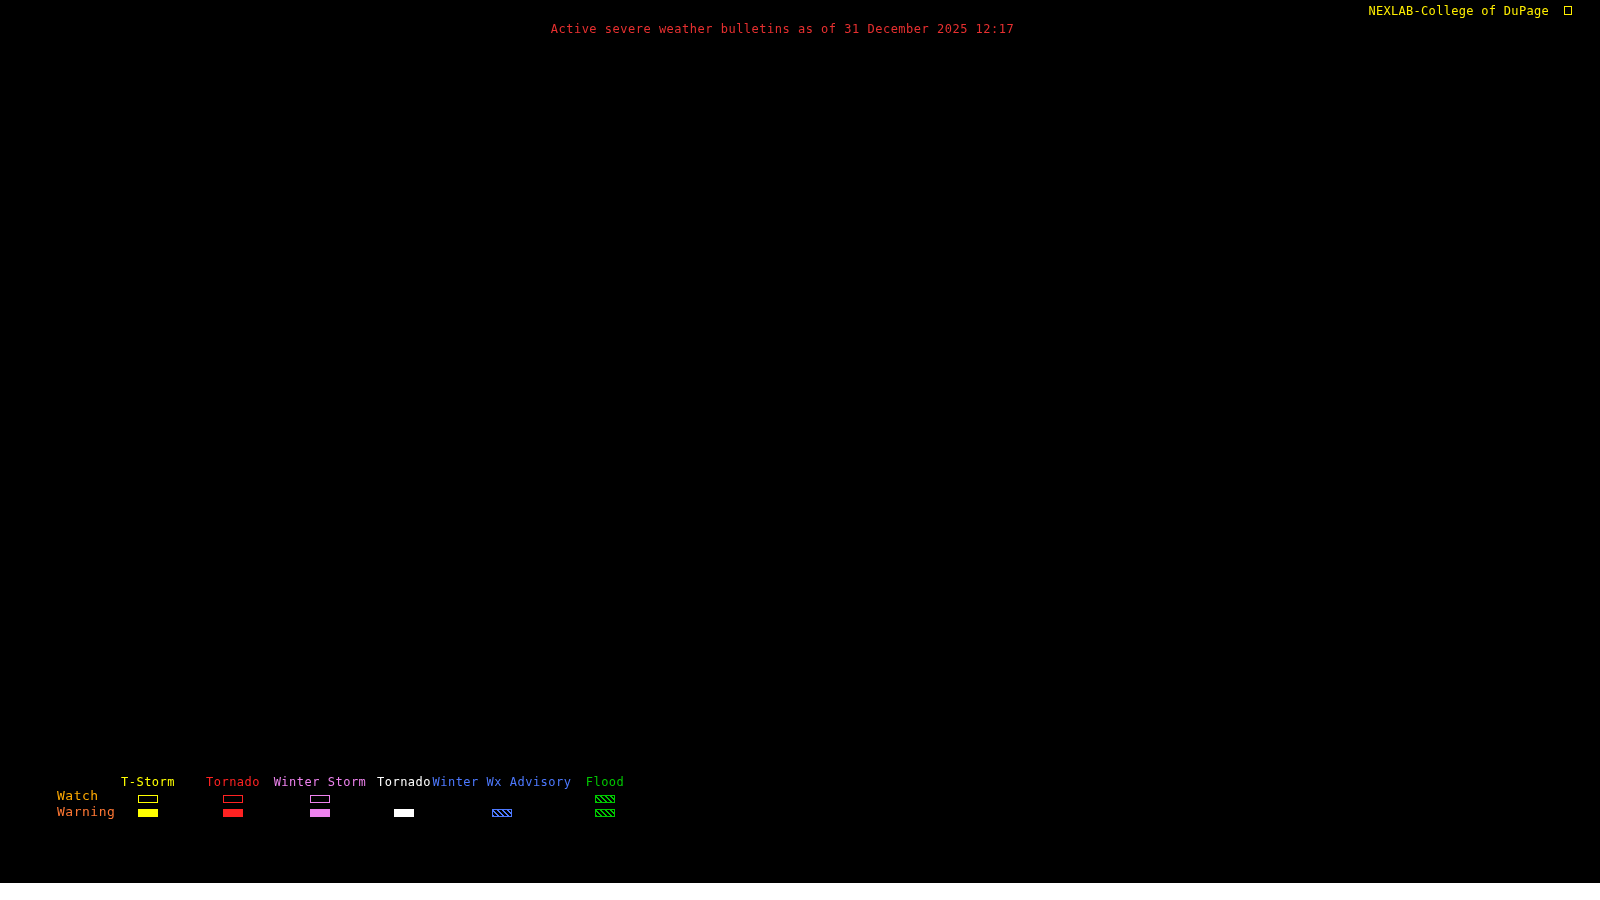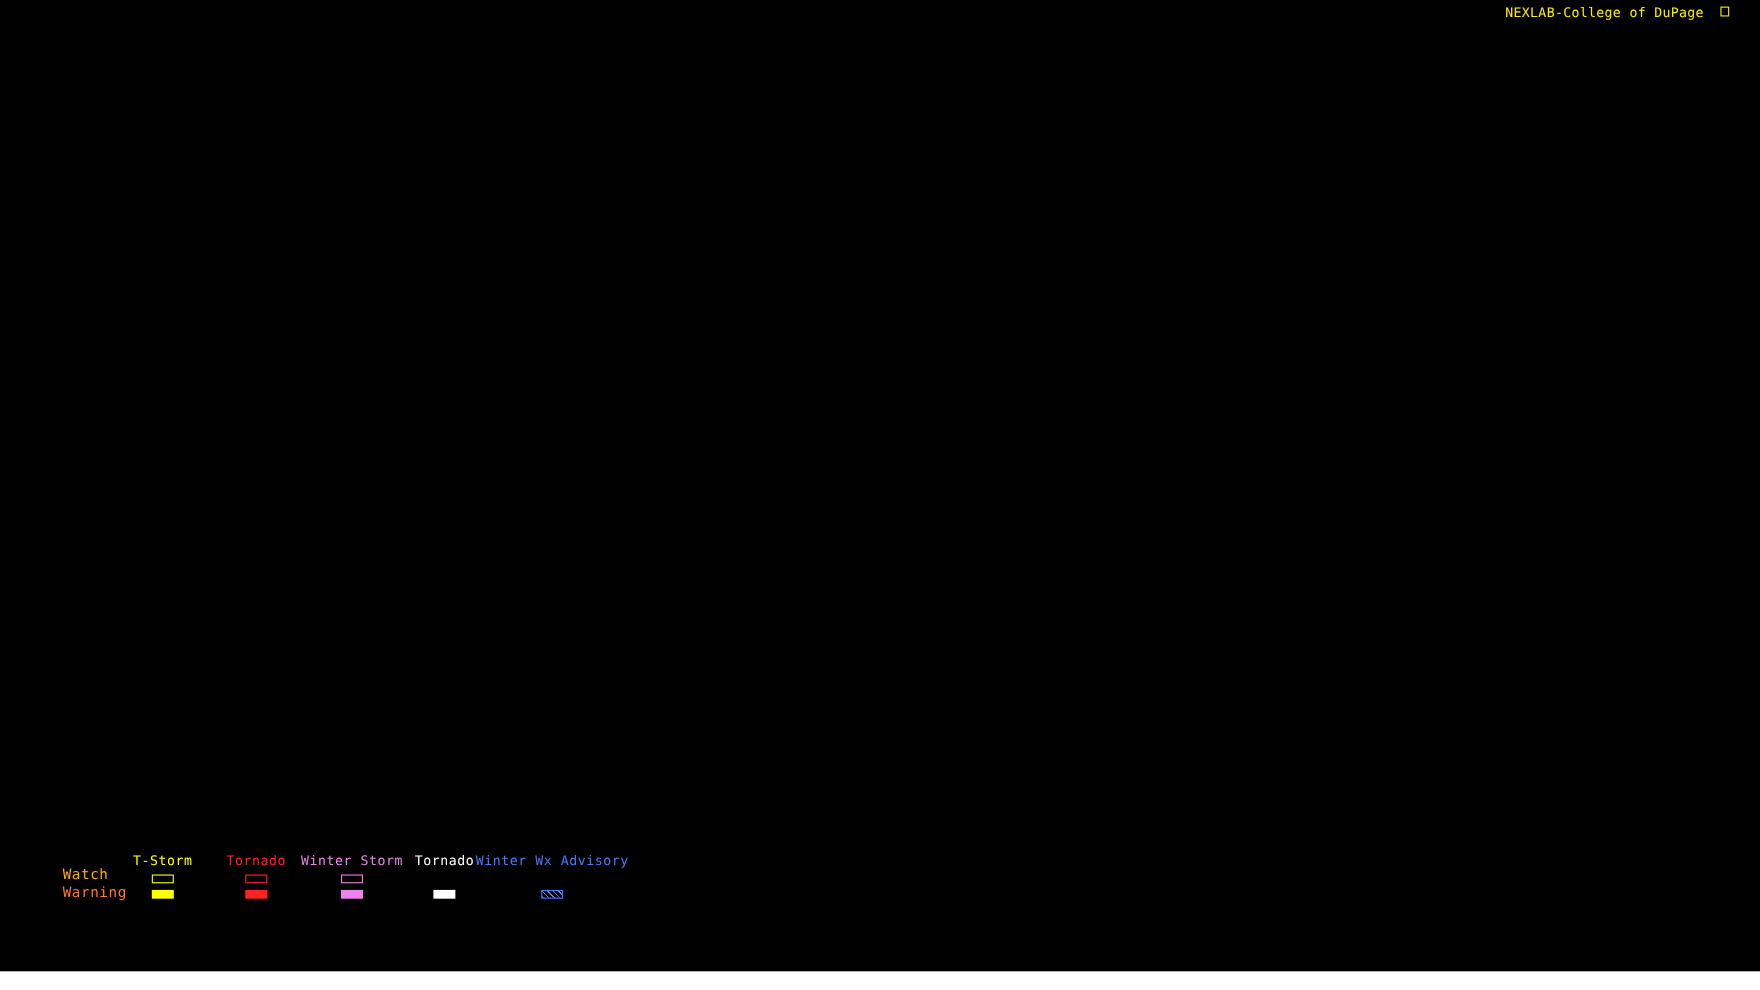--- a/index.html
+++ b/index.html
@@ -75,20 +75,21 @@
     background: #ffffff;
   }
 </style>
 </head>
 <body>
 
 <div id="stage">
 
   <div class="map-canvas"></div>
 
+  <div class="bulletin-title">Active severe weather bulletins as of 31 December 2025 12:17</div>
 
   <div class="credit">
     <span>NEXLAB-College of DuPage</span>
     <span class="logo-glyph"></span>
   </div>
 
   <div class="legend">
     <div class="legend-rowlabel watch">Watch</div>
     <div class="legend-rowlabel warning">Warning</div>
 
@@ -135,16 +136,25 @@
     <div class="legend-col col-wwa">
       <div class="hdr">Winter Wx Advisory</div>
       <div class="swatch-slot">
           <span class="swatch none"></span>
         </div>
       <div class="swatch-slot">
           <span class="swatch hatch"></span>
         </div>
     </div>
 
+    <div class="legend-col col-flood">
+      <div class="hdr">Flood</div>
+      <div class="swatch-slot">
+          <span class="swatch hatch"></span>
+        </div>
+      <div class="swatch-slot">
+          <span class="swatch hatch"></span>
+        </div>
+    </div>
   </div>
 
   <div class="bottom-strip"></div>
 </div>
 
 </body></html>

